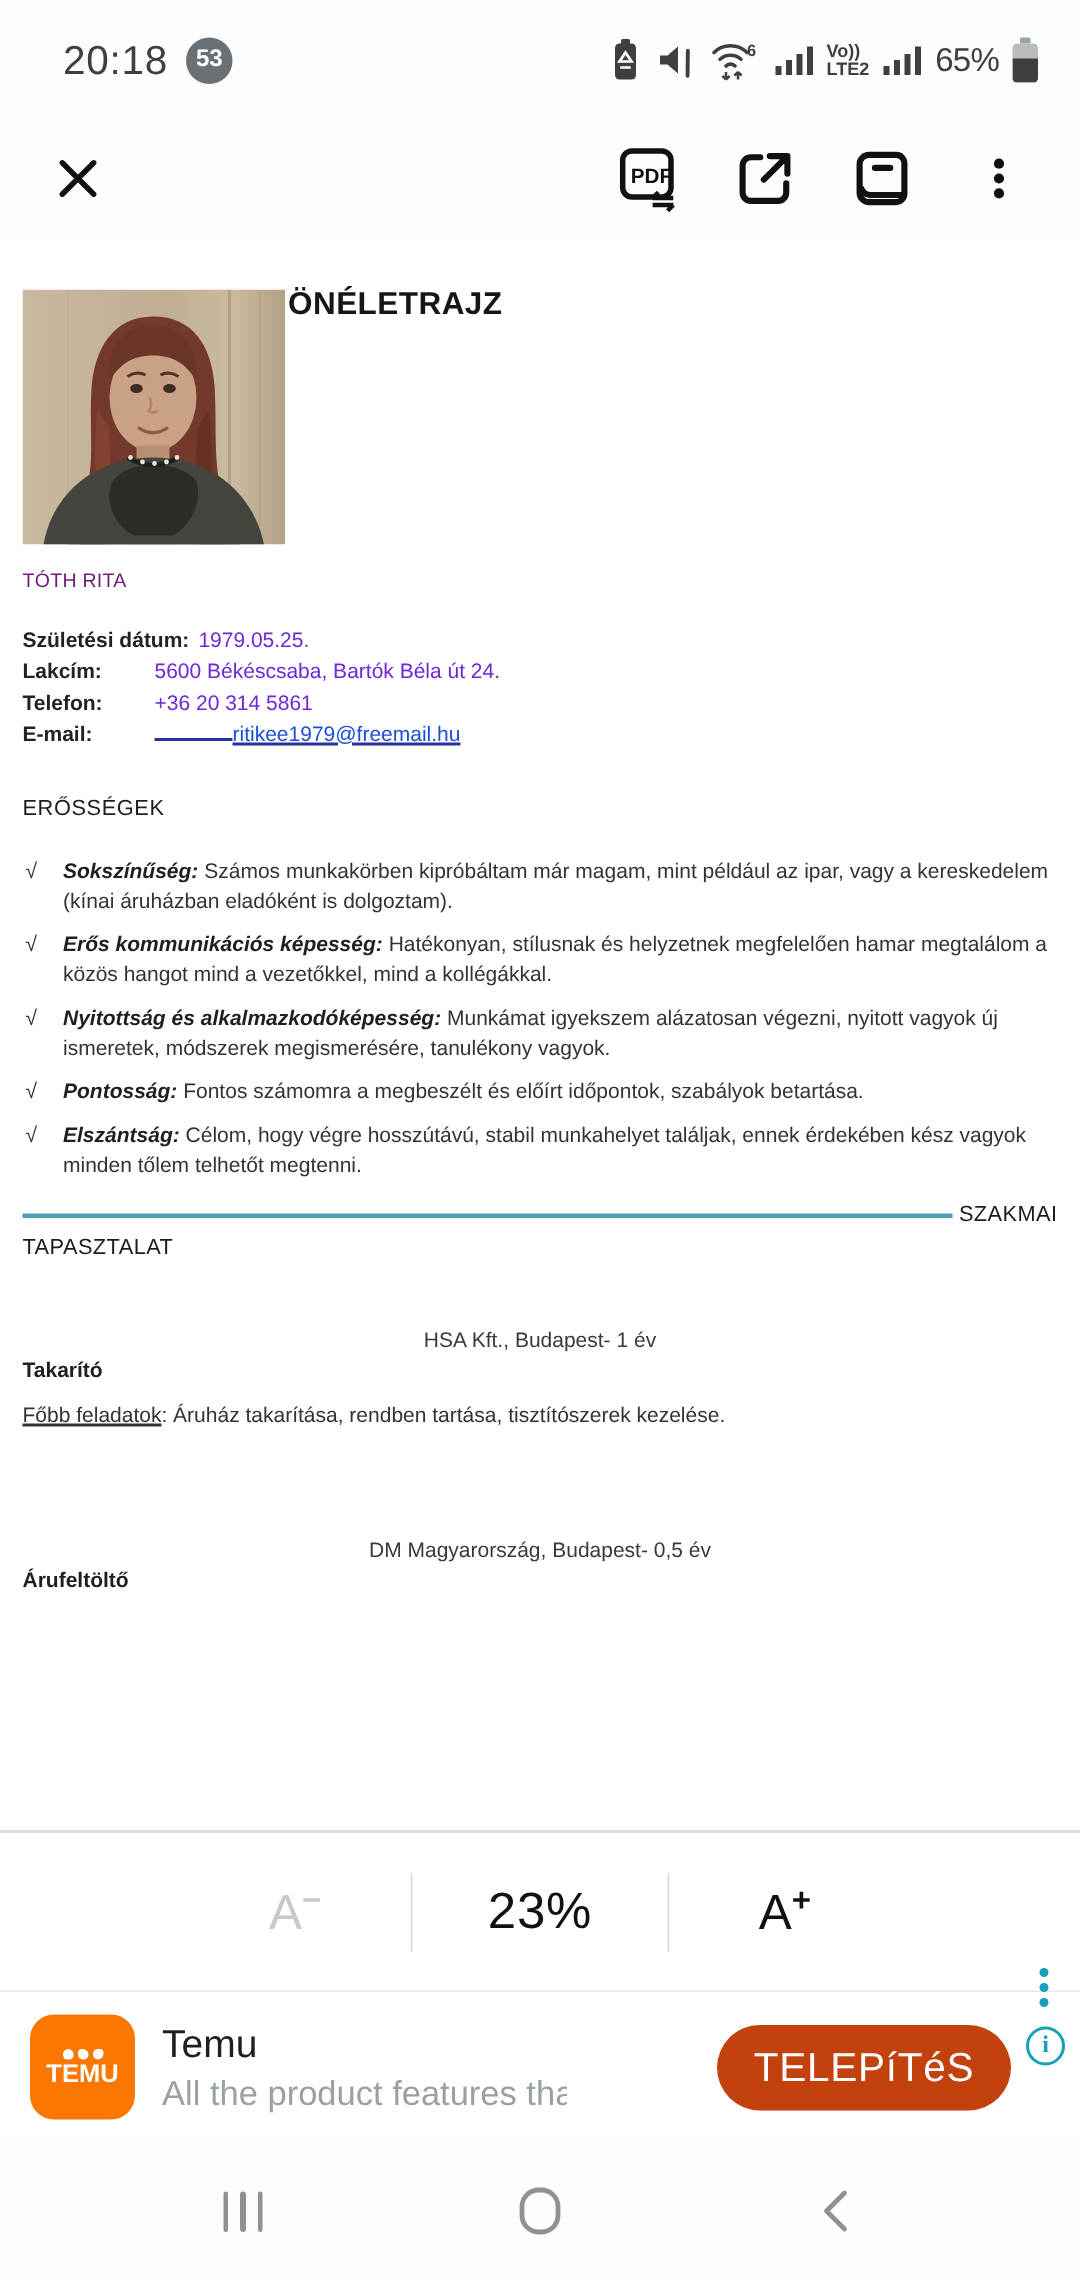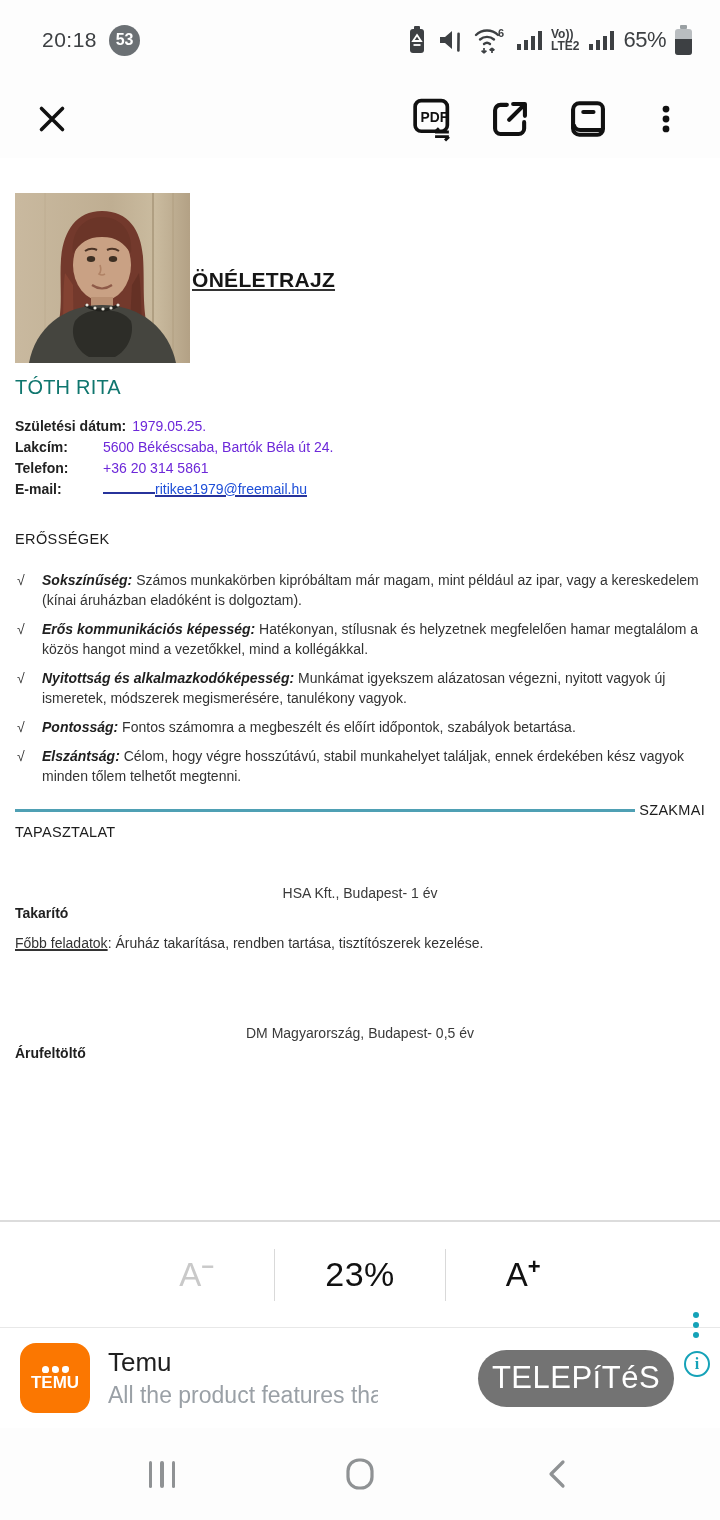--- a/index.html
+++ b/index.html
@@ -3,43 +3,43 @@
 <meta charset="utf-8">
 <style>
   * { margin:0; padding:0; box-sizing:border-box; }
   html,body { width:720px; }
   body { font-family:"Liberation Sans", sans-serif; background:#fff; }
   .screen { position:relative; width:720px; height:1520px; background:#fdfdfd; display:flex; flex-direction:column; overflow:hidden; }
 
   
   .status-bar { height:80px; display:flex; align-items:center; justify-content:space-between; padding:0 28px 0 42px; }
   .sb-left { display:flex; align-items:center; gap:12px; }
-  .sb-time { font-size:21px; color:#3d4043; letter-spacing:.5px; }
+  .sb-time { font-size:27px; color:#3d4043; letter-spacing:.5px; }
   .sb-badge { width:31px; height:31px; border-radius:50%; background:#6b7074; color:#fff; font-size:16px; font-weight:700; display:flex; align-items:center; justify-content:center; }
   .sb-right { display:flex; align-items:center; gap:9px; color:#3d4043; }
   .sb-right svg { display:block; }
   .volte { font-size:12px; font-weight:700; line-height:12px; color:#3d4043; text-align:left; }
   .sb-pct { font-size:22px; color:#3d4043; letter-spacing:-.5px; }
   .batt { position:relative; width:17px; height:30px; }
   .batt .cap { position:absolute; top:0; left:5px; width:7px; height:4px; background:#9aa0a3; border-radius:1px; }
   .batt .bodyy { position:absolute; top:4px; left:0; width:17px; height:26px; border-radius:3px; background:#b9bdc0; overflow:hidden; }
   .batt .fill { position:absolute; bottom:0; left:0; width:100%; height:62%; background:#3d4043; }
 
   
   .toolbar { height:78px; display:flex; align-items:center; padding:0 30px;text-decoration:underline; }
   .tb-close { width:44px; height:44px; display:flex; align-items:center; justify-content:center; cursor:pointer; }
   .tb-right { margin-left:auto; display:flex; align-items:center; gap:30px; }
   .tb-btn { width:48px; height:48px; display:flex; align-items:center; justify-content:center; cursor:pointer; }
 
   
   .doc { height:1064px; border-bottom:2px solid #dcdcdc; background:#fff; padding:35px 15px 0 15px; overflow:hidden; color:#333; font-size:14px; line-height:20px; }
-  .photo-row { display:flex; align-items:center;text-decoration:underline; }
+  .photo-row { display:flex; align-items:flex-start; }
   .photo { width:175px; height:170px; flex:none; }
   .doc-title { font-size:21px; font-weight:700; color:#161616; letter-spacing:.3px; margin:0 0 -3px 2px; }
-  .doc-name { margin-top:14px; font-size:20px; color:#0f766e; letter-spacing:.2px; }
+  .doc-name { margin-top:14px; font-size:13px; color:#701a75; letter-spacing:.2px; }
   .details { margin-top:19px; }
   .detail-row { display:flex; line-height:21px; }
   .detail-label { font-weight:700; color:#222; min-width:88px; flex:none; padding-right:6px; }
   .detail-value { color:#6d28d9; }
   .email-gap { display:inline-block; width:52px; border-bottom:2px solid #27339b; height:15px; }
   .email-link { color:#1d4ed8; text-decoration:underline; text-decoration-color:#27339b; text-decoration-thickness:2px; cursor:pointer; }
   .sec-heading { margin-top:29px; font-size:14.5px; color:#1d1d1d; letter-spacing:.4px; }
   .bullets { margin-top:21px; }
   .bullet { position:relative; padding-left:27px; margin-bottom:9px; }
   .bullet .tick { position:absolute; left:2px; top:0; color:#333; }
@@ -68,21 +68,21 @@
   .ad { position:relative; height:100px; background:#fff; display:flex; align-items:center; padding:0 20px; }
   .ad-icon { width:70px; height:70px; border-radius:16px; background:#fb7701; color:#fff; display:flex; flex-direction:column; align-items:center; justify-content:center; flex:none; cursor:pointer; }
   .ad-icon .glyphs { display:flex; gap:3px; margin-bottom:1px; }
   .ad-icon .glyphs i { display:block; width:7px; height:7px; background:#fff; border-radius:50% 50% 40% 40%; }
   .ad-icon .glyphs i:nth-child(2){ border-radius:40% 60% 50% 50%; }
   .ad-icon .glyphs i:nth-child(3){ border-radius:50% 40% 60% 50%; }
   .ad-icon .wordmark { font-size:17px; font-weight:800; letter-spacing:0; line-height:17px; }
   .ad-texts { margin-left:18px; min-width:0; }
   .ad-title { font-size:26px; color:#1f1f1f; line-height:30px; }
   .ad-sub { font-size:23px; color:#9aa0a6; line-height:30px; margin-top:3px; white-space:nowrap; overflow:hidden; max-width:270px; }
-  .ad-install { margin-left:auto; margin-right:26px; width:196px; height:57px; border-radius:29px; background:#737373; color:#fff; font-size:31px; display:flex; align-items:center; justify-content:center; letter-spacing:.5px; cursor:pointer; flex:none; }
+  .ad-install { margin-left:auto; margin-right:26px; width:196px; height:57px; border-radius:29px; background:#c2410c; color:#fff; font-size:27px; display:flex; align-items:center; justify-content:center; letter-spacing:.5px; cursor:pointer; flex:none; }
   .ad-dots { position:absolute; right:21px; top:-16px; display:flex; flex-direction:column; gap:4px; cursor:pointer; }
   .ad-dots i { width:6px; height:6px; border-radius:50%; background:#15a2b8; display:block; }
   .ad-info { position:absolute; right:10px; top:23px; width:26px; height:26px; border:2.5px solid #15a2b8; border-radius:50%; color:#15a2b8; font-size:16px; font-weight:700; display:flex; align-items:center; justify-content:center; cursor:pointer; font-family:"Liberation Serif", serif; }
 
   
   .nav { height:92px; display:flex; align-items:center; justify-content:space-between; padding:0 132px; }
   .nav-btn { width:60px; height:60px; display:flex; align-items:center; justify-content:center; cursor:pointer; }
   .recents { display:flex; gap:8px; }
   .recents i { display:block; width:3.5px; height:27px; background:#8f9294; border-radius:2px; }
 </style>

